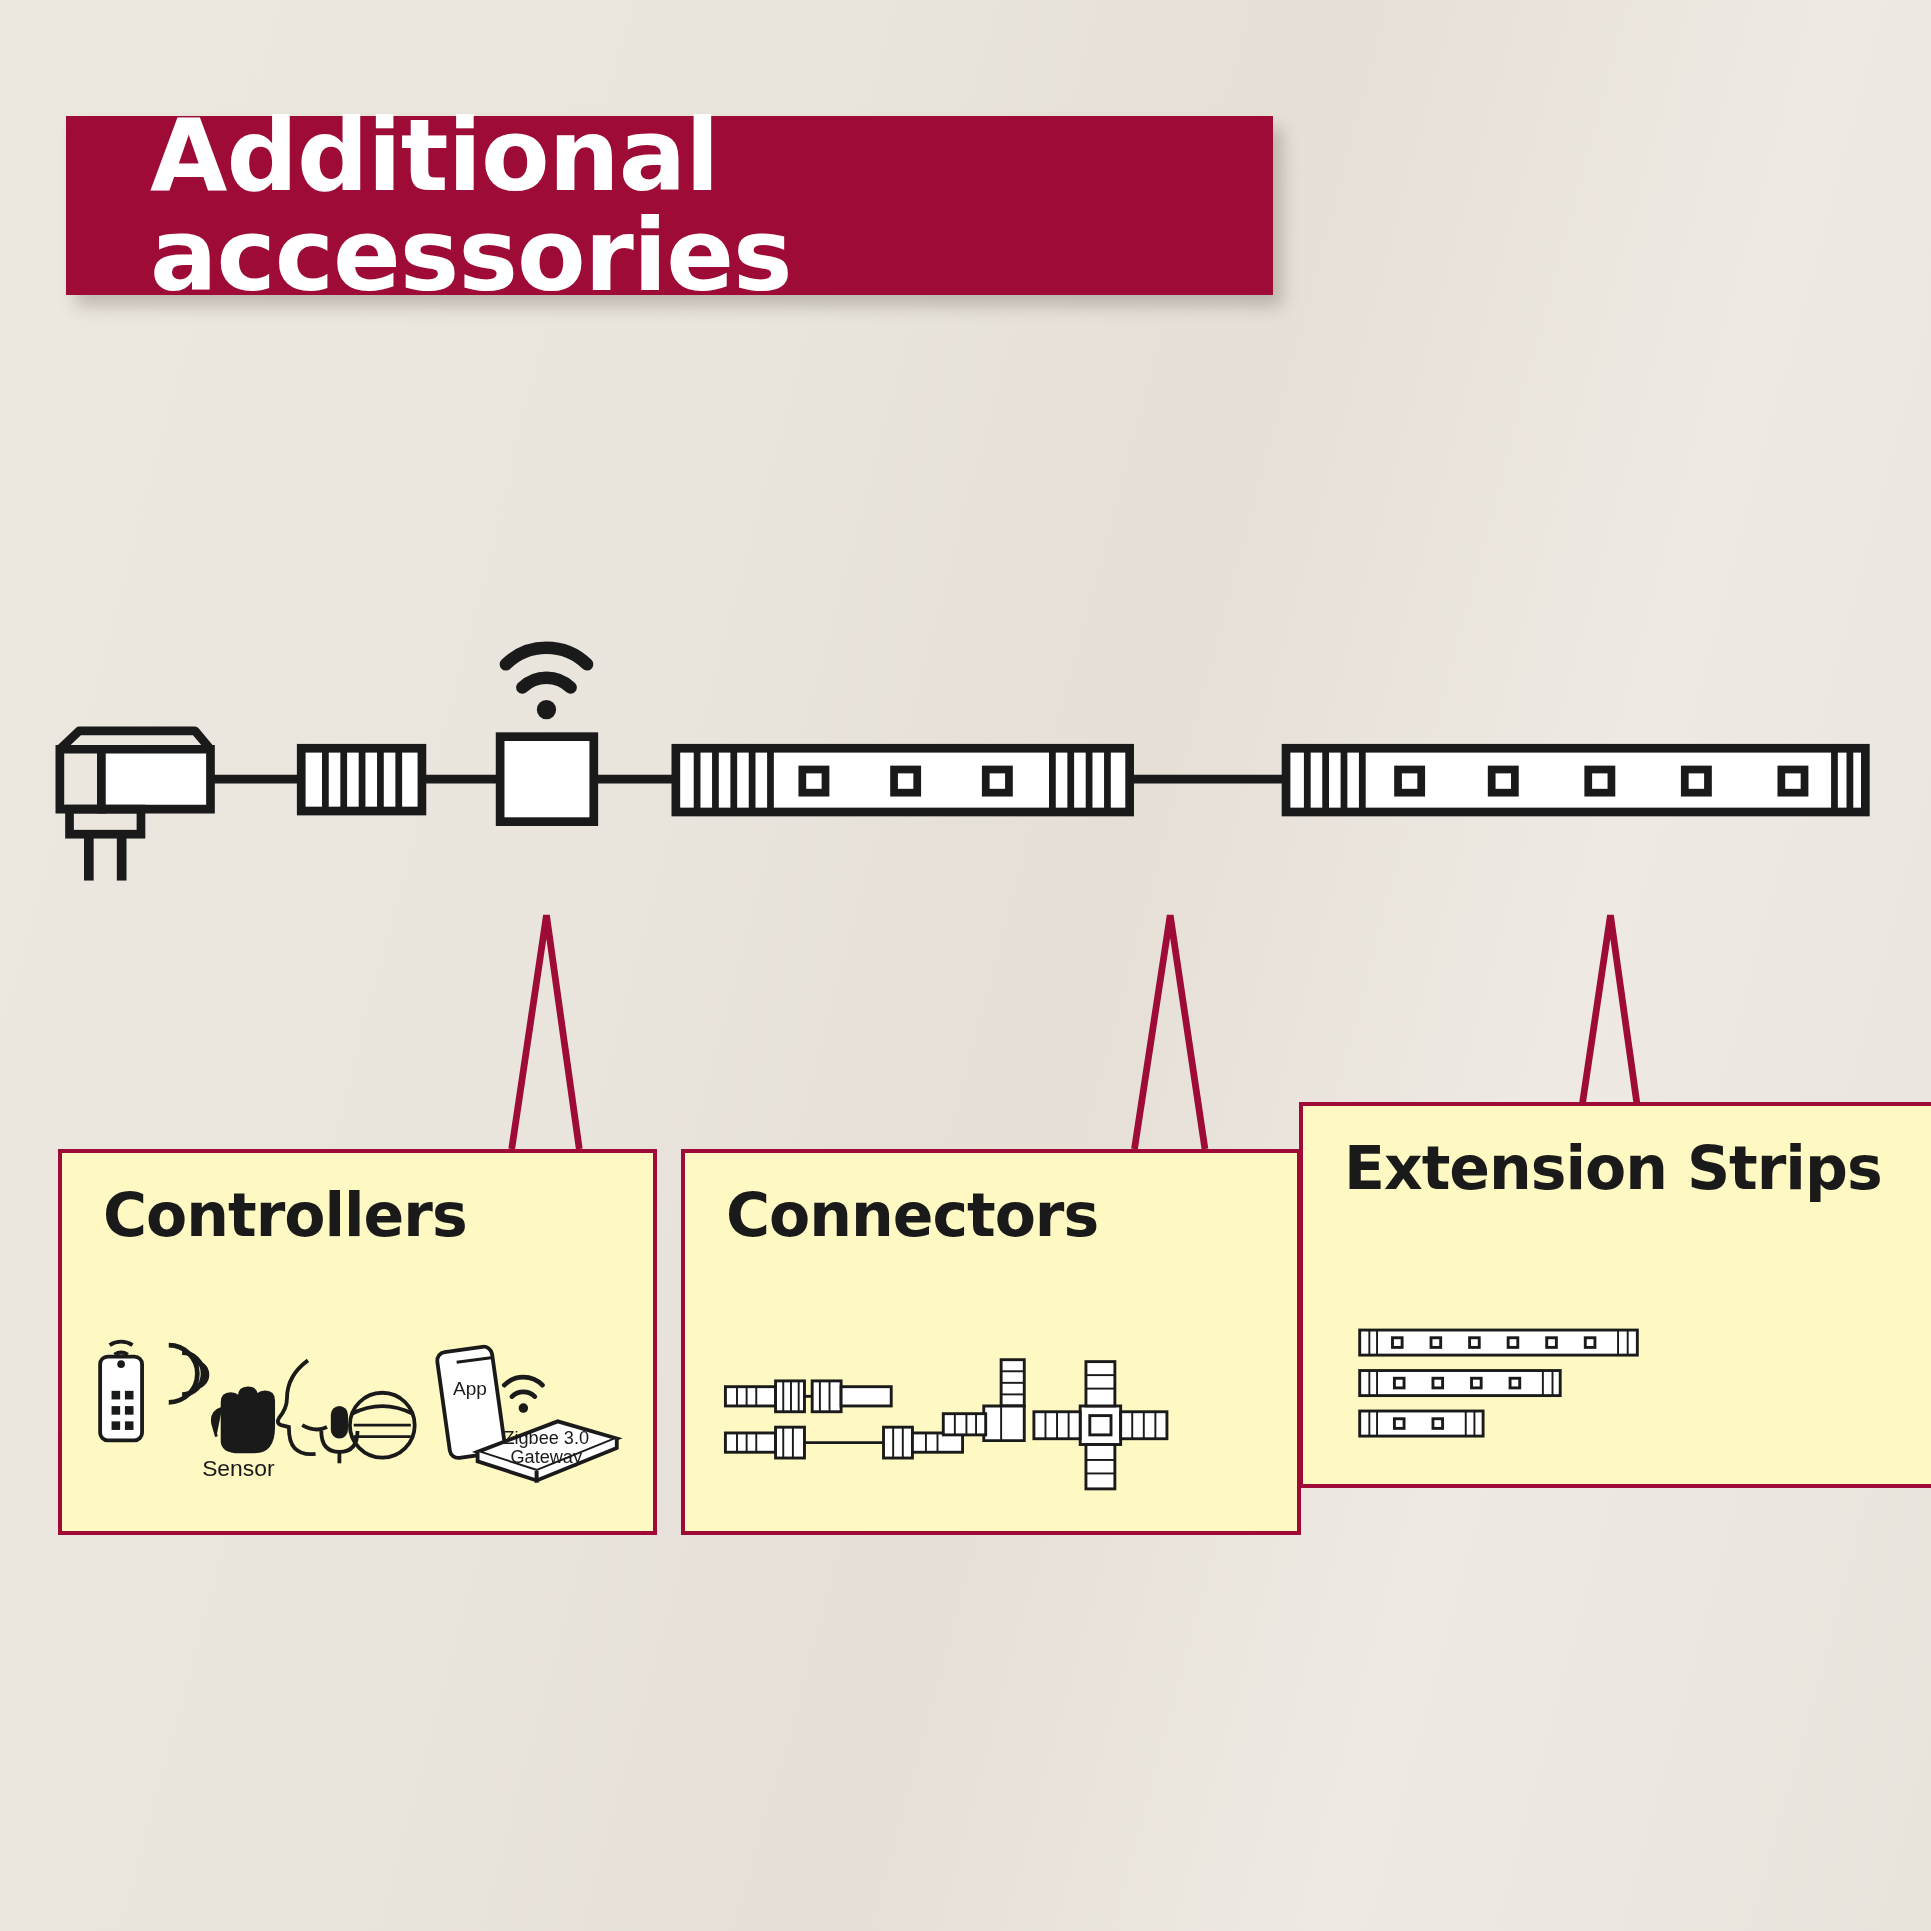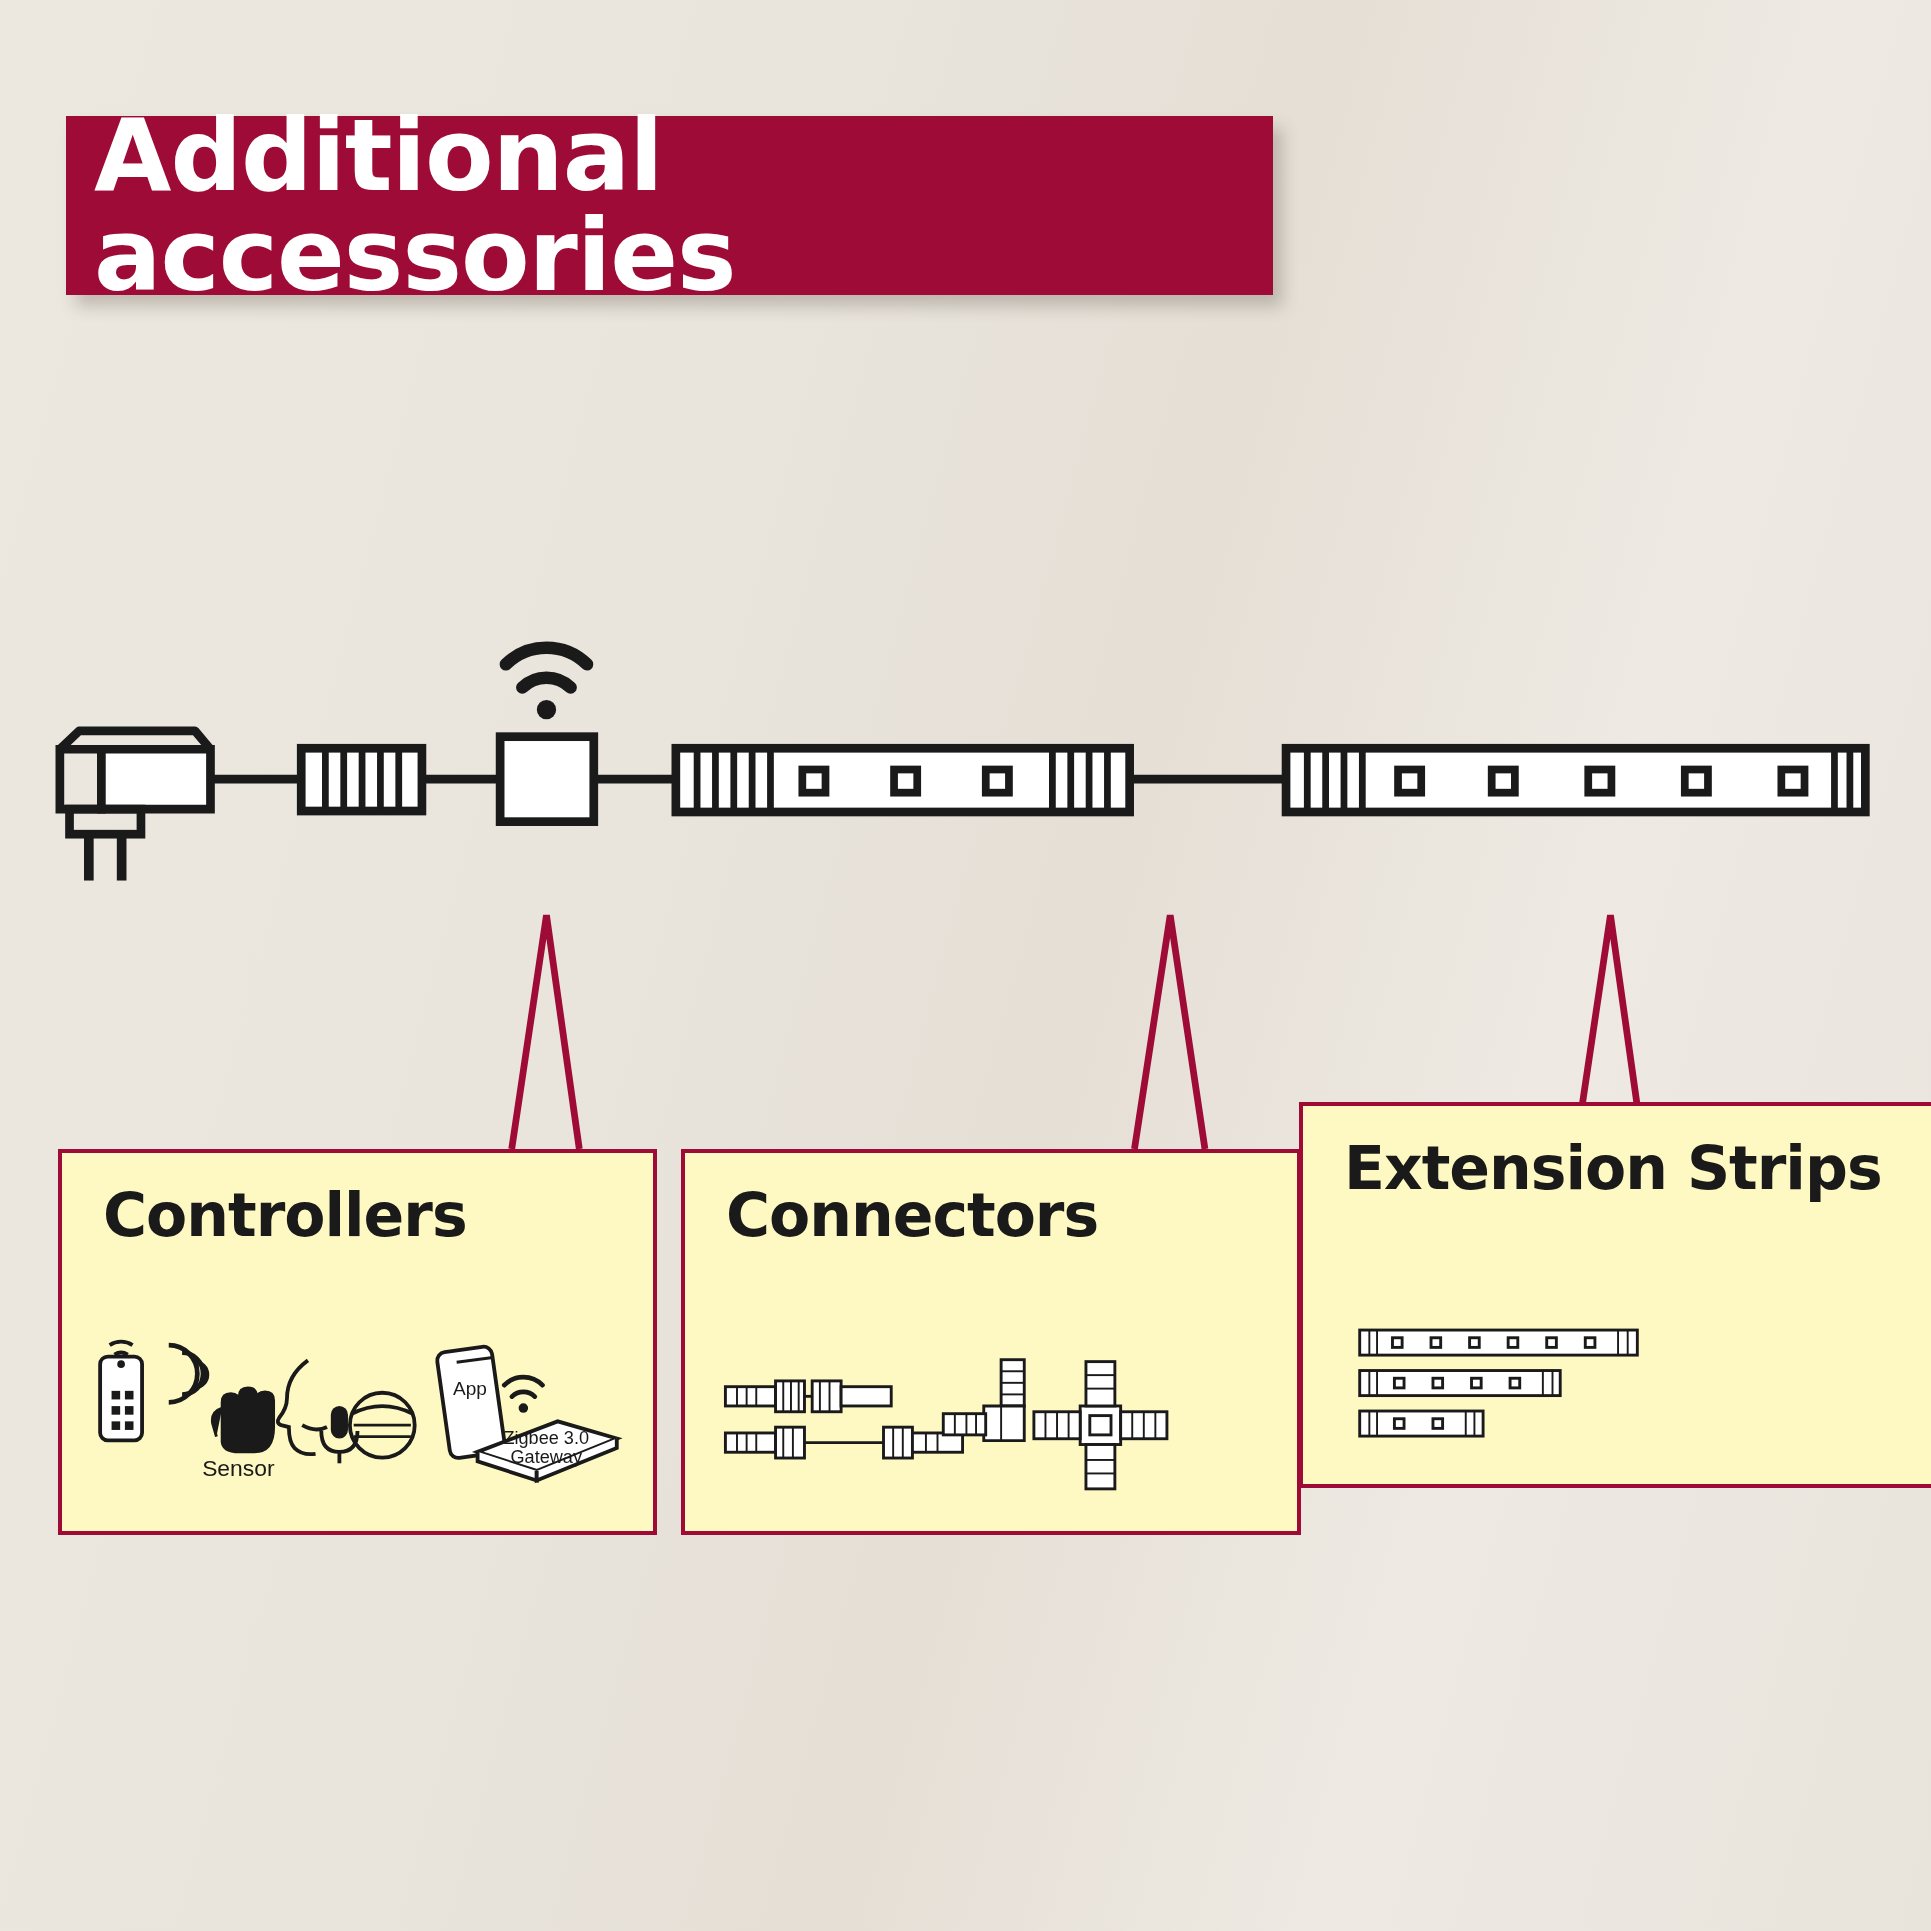--- a/index.html
+++ b/index.html
@@ -25,21 +25,21 @@
     background: #9e0b36;
     box-shadow: 9.7px 11.6px 15.4px rgba(90, 80, 70, 0.30);
     display: flex;
     align-items: center;
   }
   #title-text {
     color: #ffffff;
     font-size: 100px;
     font-weight: bold;
     letter-spacing: -1px;
-    padding-left: 28px;
+    padding-left: 84px;
     line-height: 1;
     font-family: "DejaVu Sans", sans-serif;
   }
 
   
   #diagram-svg {
     position: absolute;
     left: 0;
     top: 0;
     width: 1931px;

